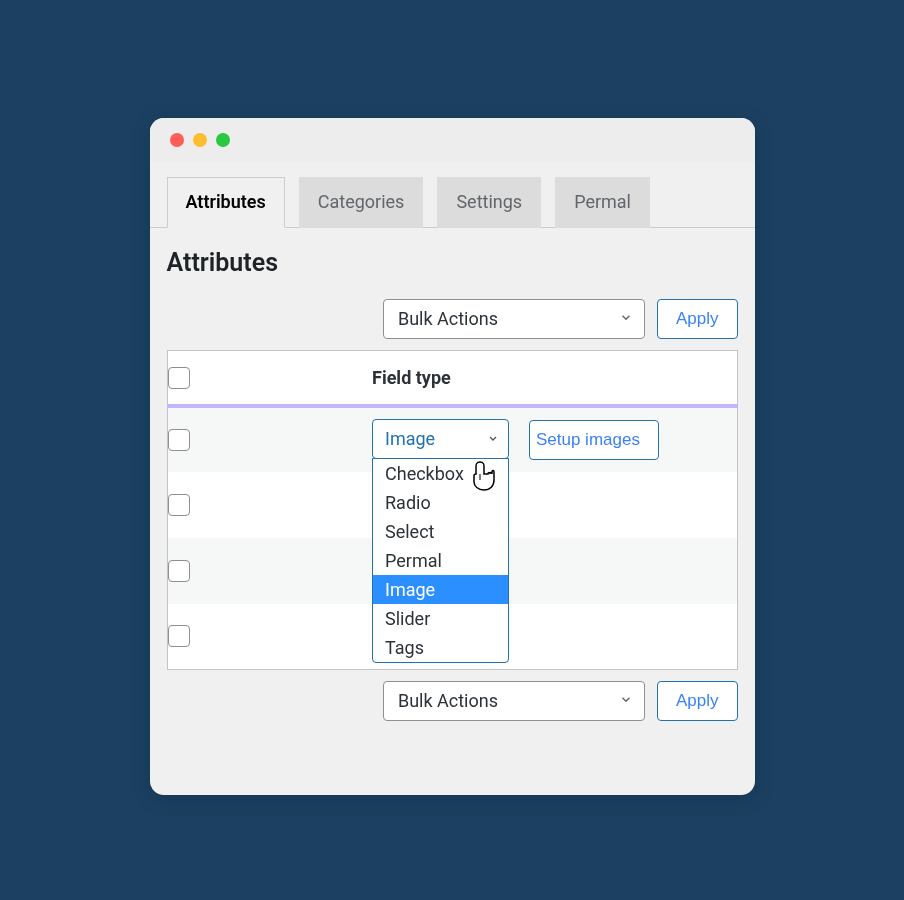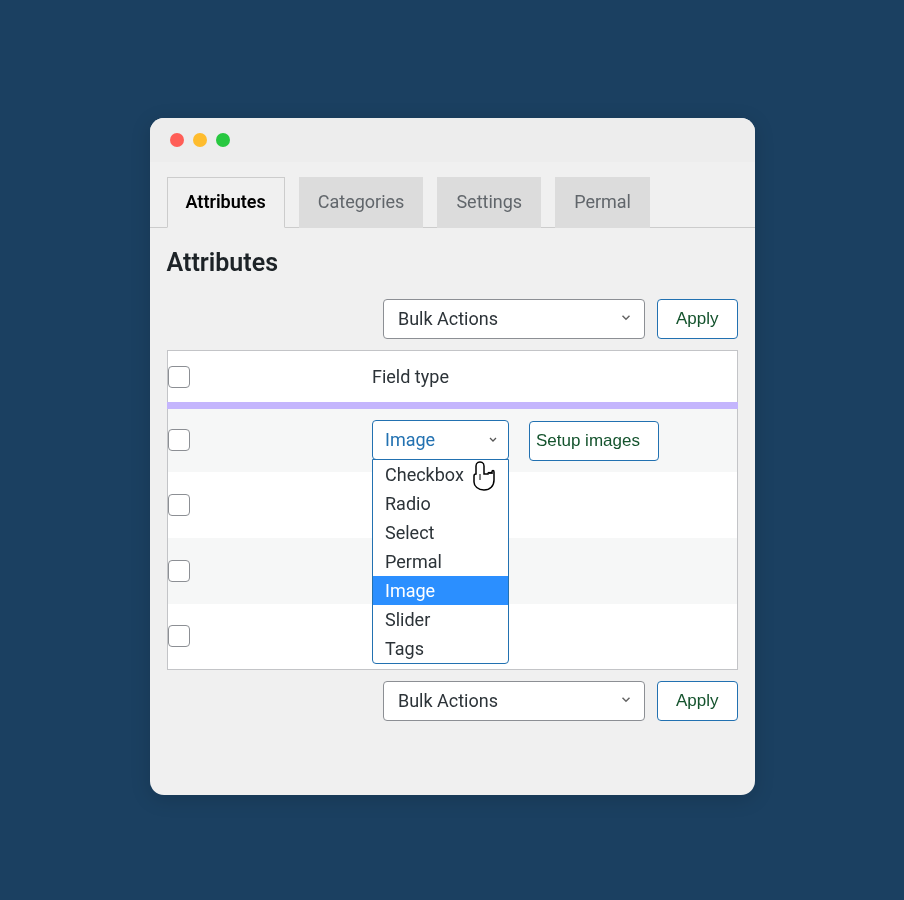--- a/index.html
+++ b/index.html
@@ -100,42 +100,42 @@
       top: 50%;
       transform: translateY(-50%);
       pointer-events: none;
       color: #666;
     }
     .btn {
       height: 40px;
       padding: 0 18px;
       font-size: 17px;
       background: #fff;
-      color: #14532d;
+      color: #3b82f6;
       border: 1px solid #2271b1;
       border-radius: 4px;
       cursor: pointer;
     }
     .table {
       width: 100%;
       border: 1px solid #c3c4c7;
       border-collapse: collapse;
       background: #fff;
     }
     .table th, .table td {
       text-align: left;
       padding: 0;
     }
     .table thead th {
       height: 55px;
-      font-weight: 400;
+      font-weight: 700;
       font-size: 18px;
       color: #2c3338;
       background: #fff;
-      border-bottom: 7px solid #c4b5fd;
+      border-bottom: 4px solid #c4b5fd;
     }
     .table tbody tr {
       height: 66px;
     }
     .table tbody tr:nth-child(odd) { background: #f6f7f7; }
     .table tbody tr:nth-child(even) { background: #fff; }
     .check-cell { width: 60px; text-align: center; }
     .checkbox {
       width: 22px;
       height: 22px;

